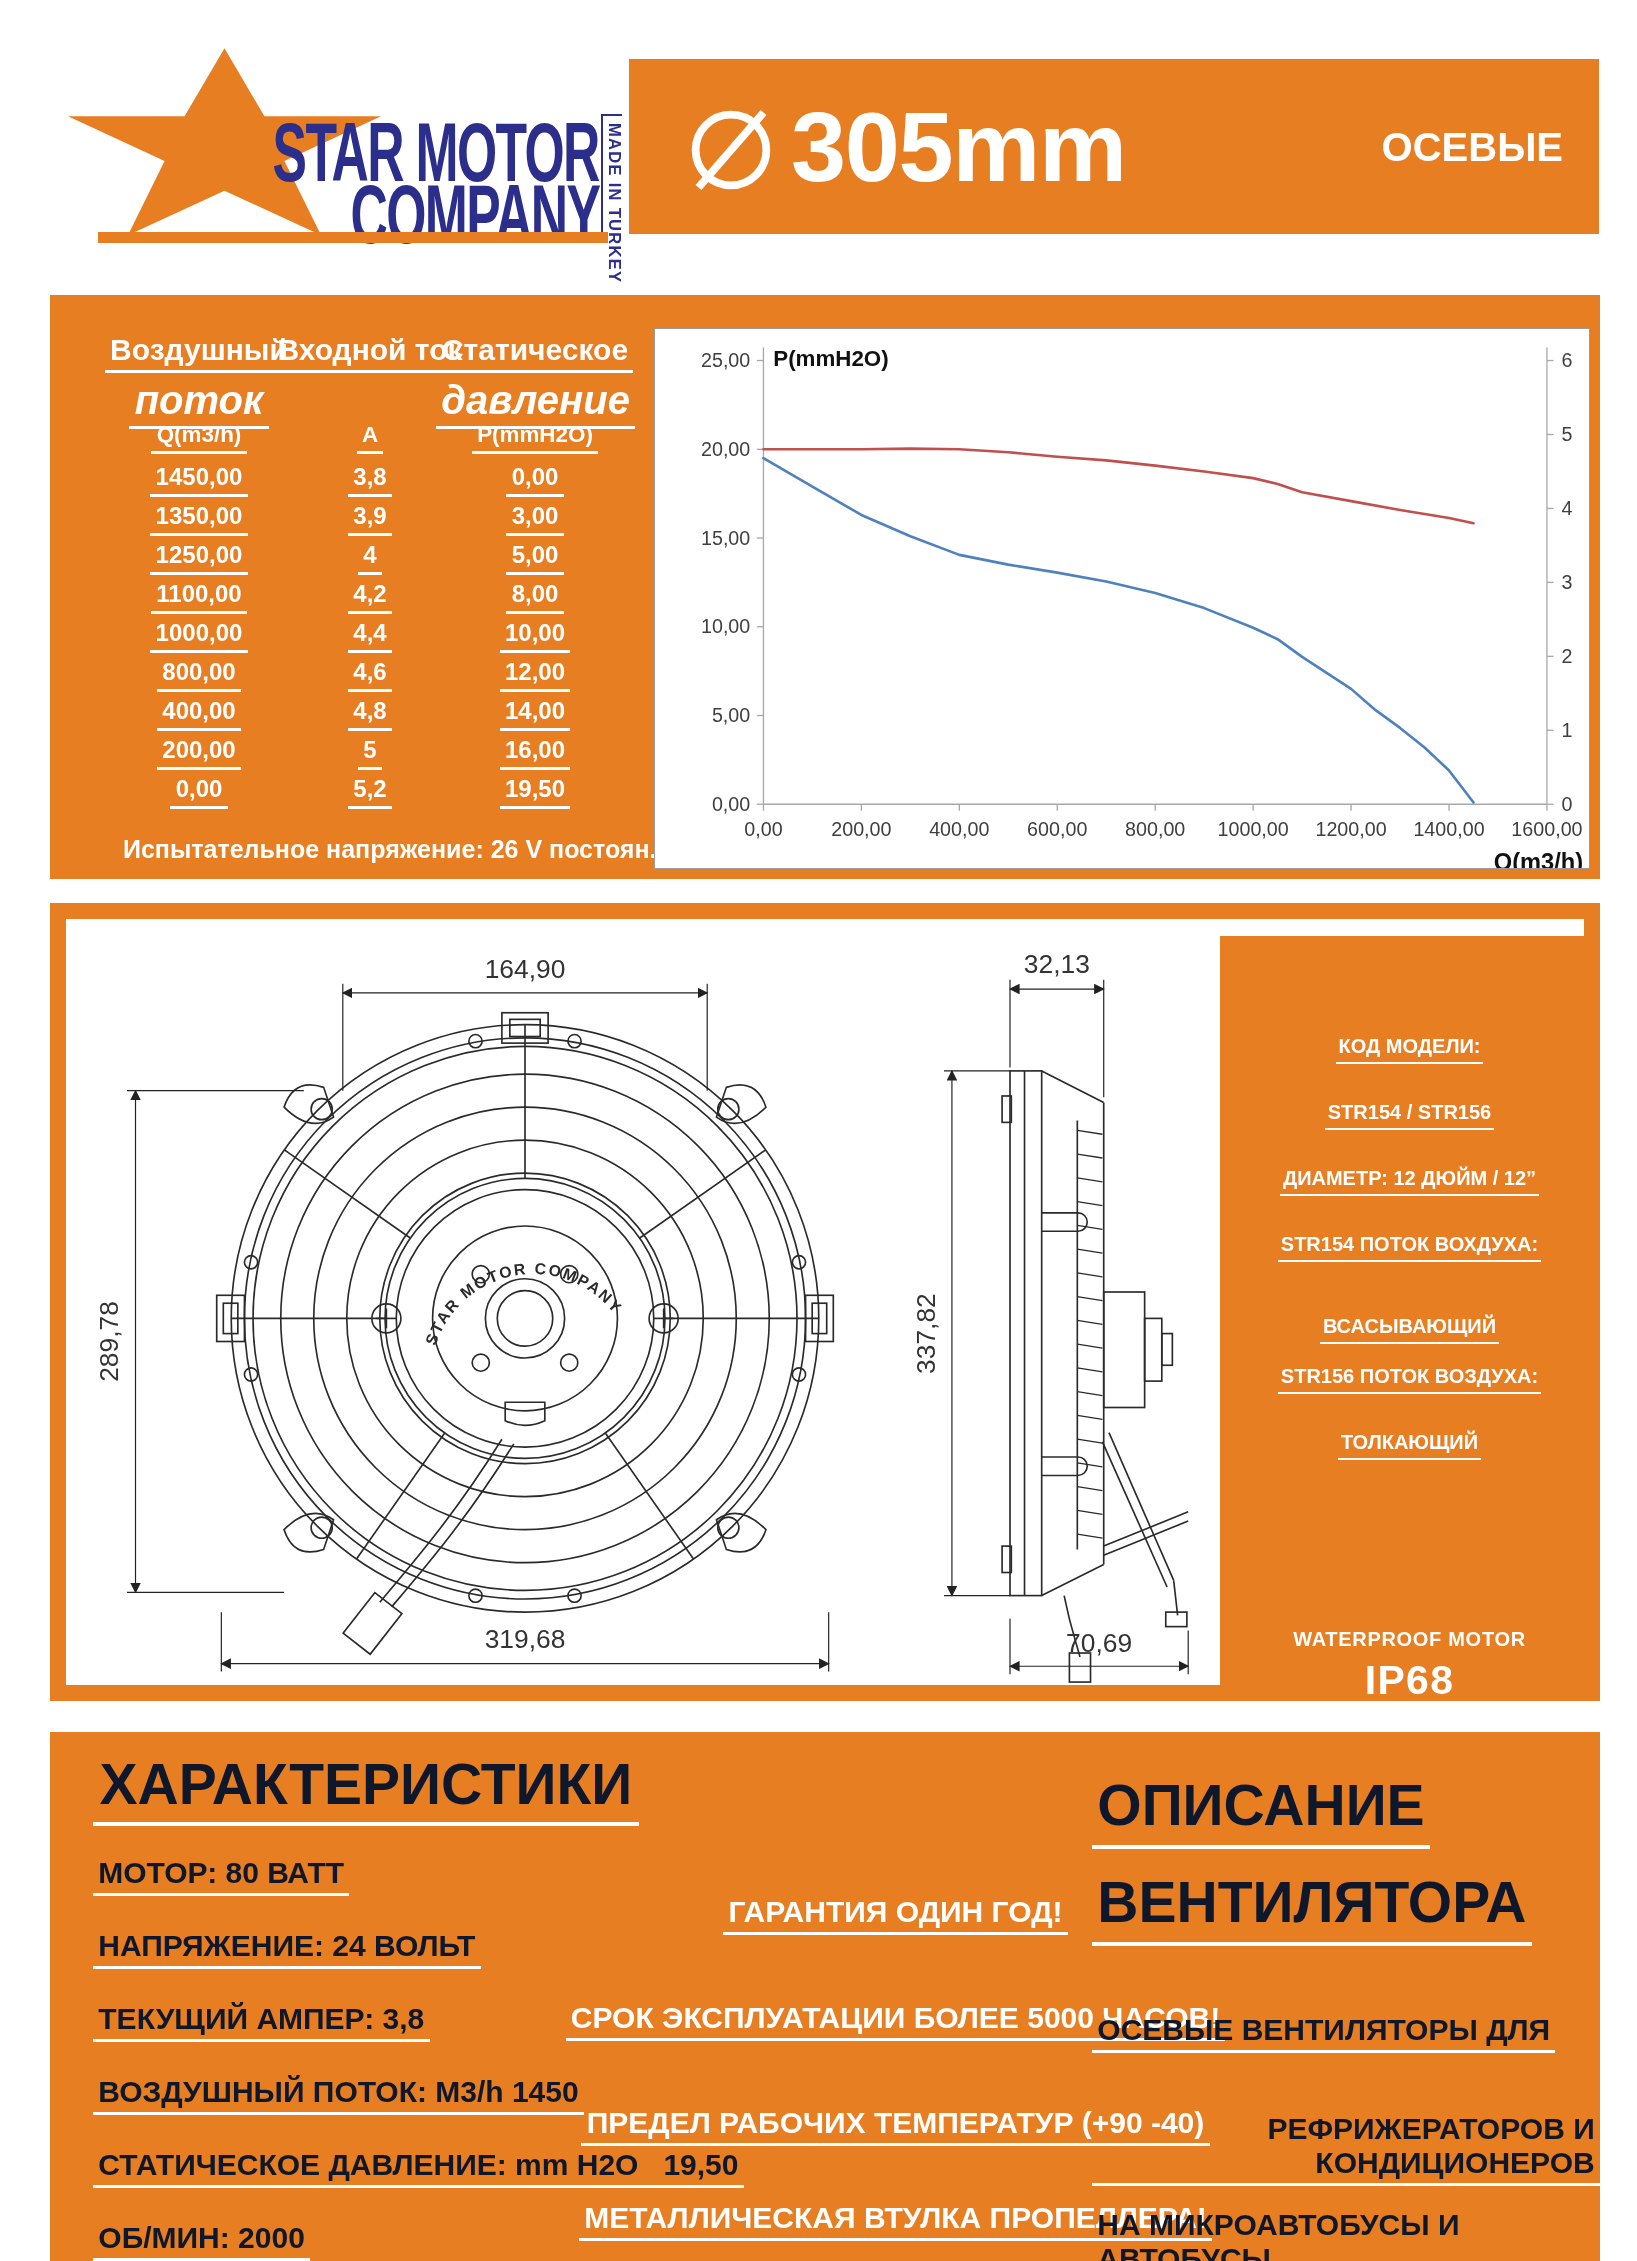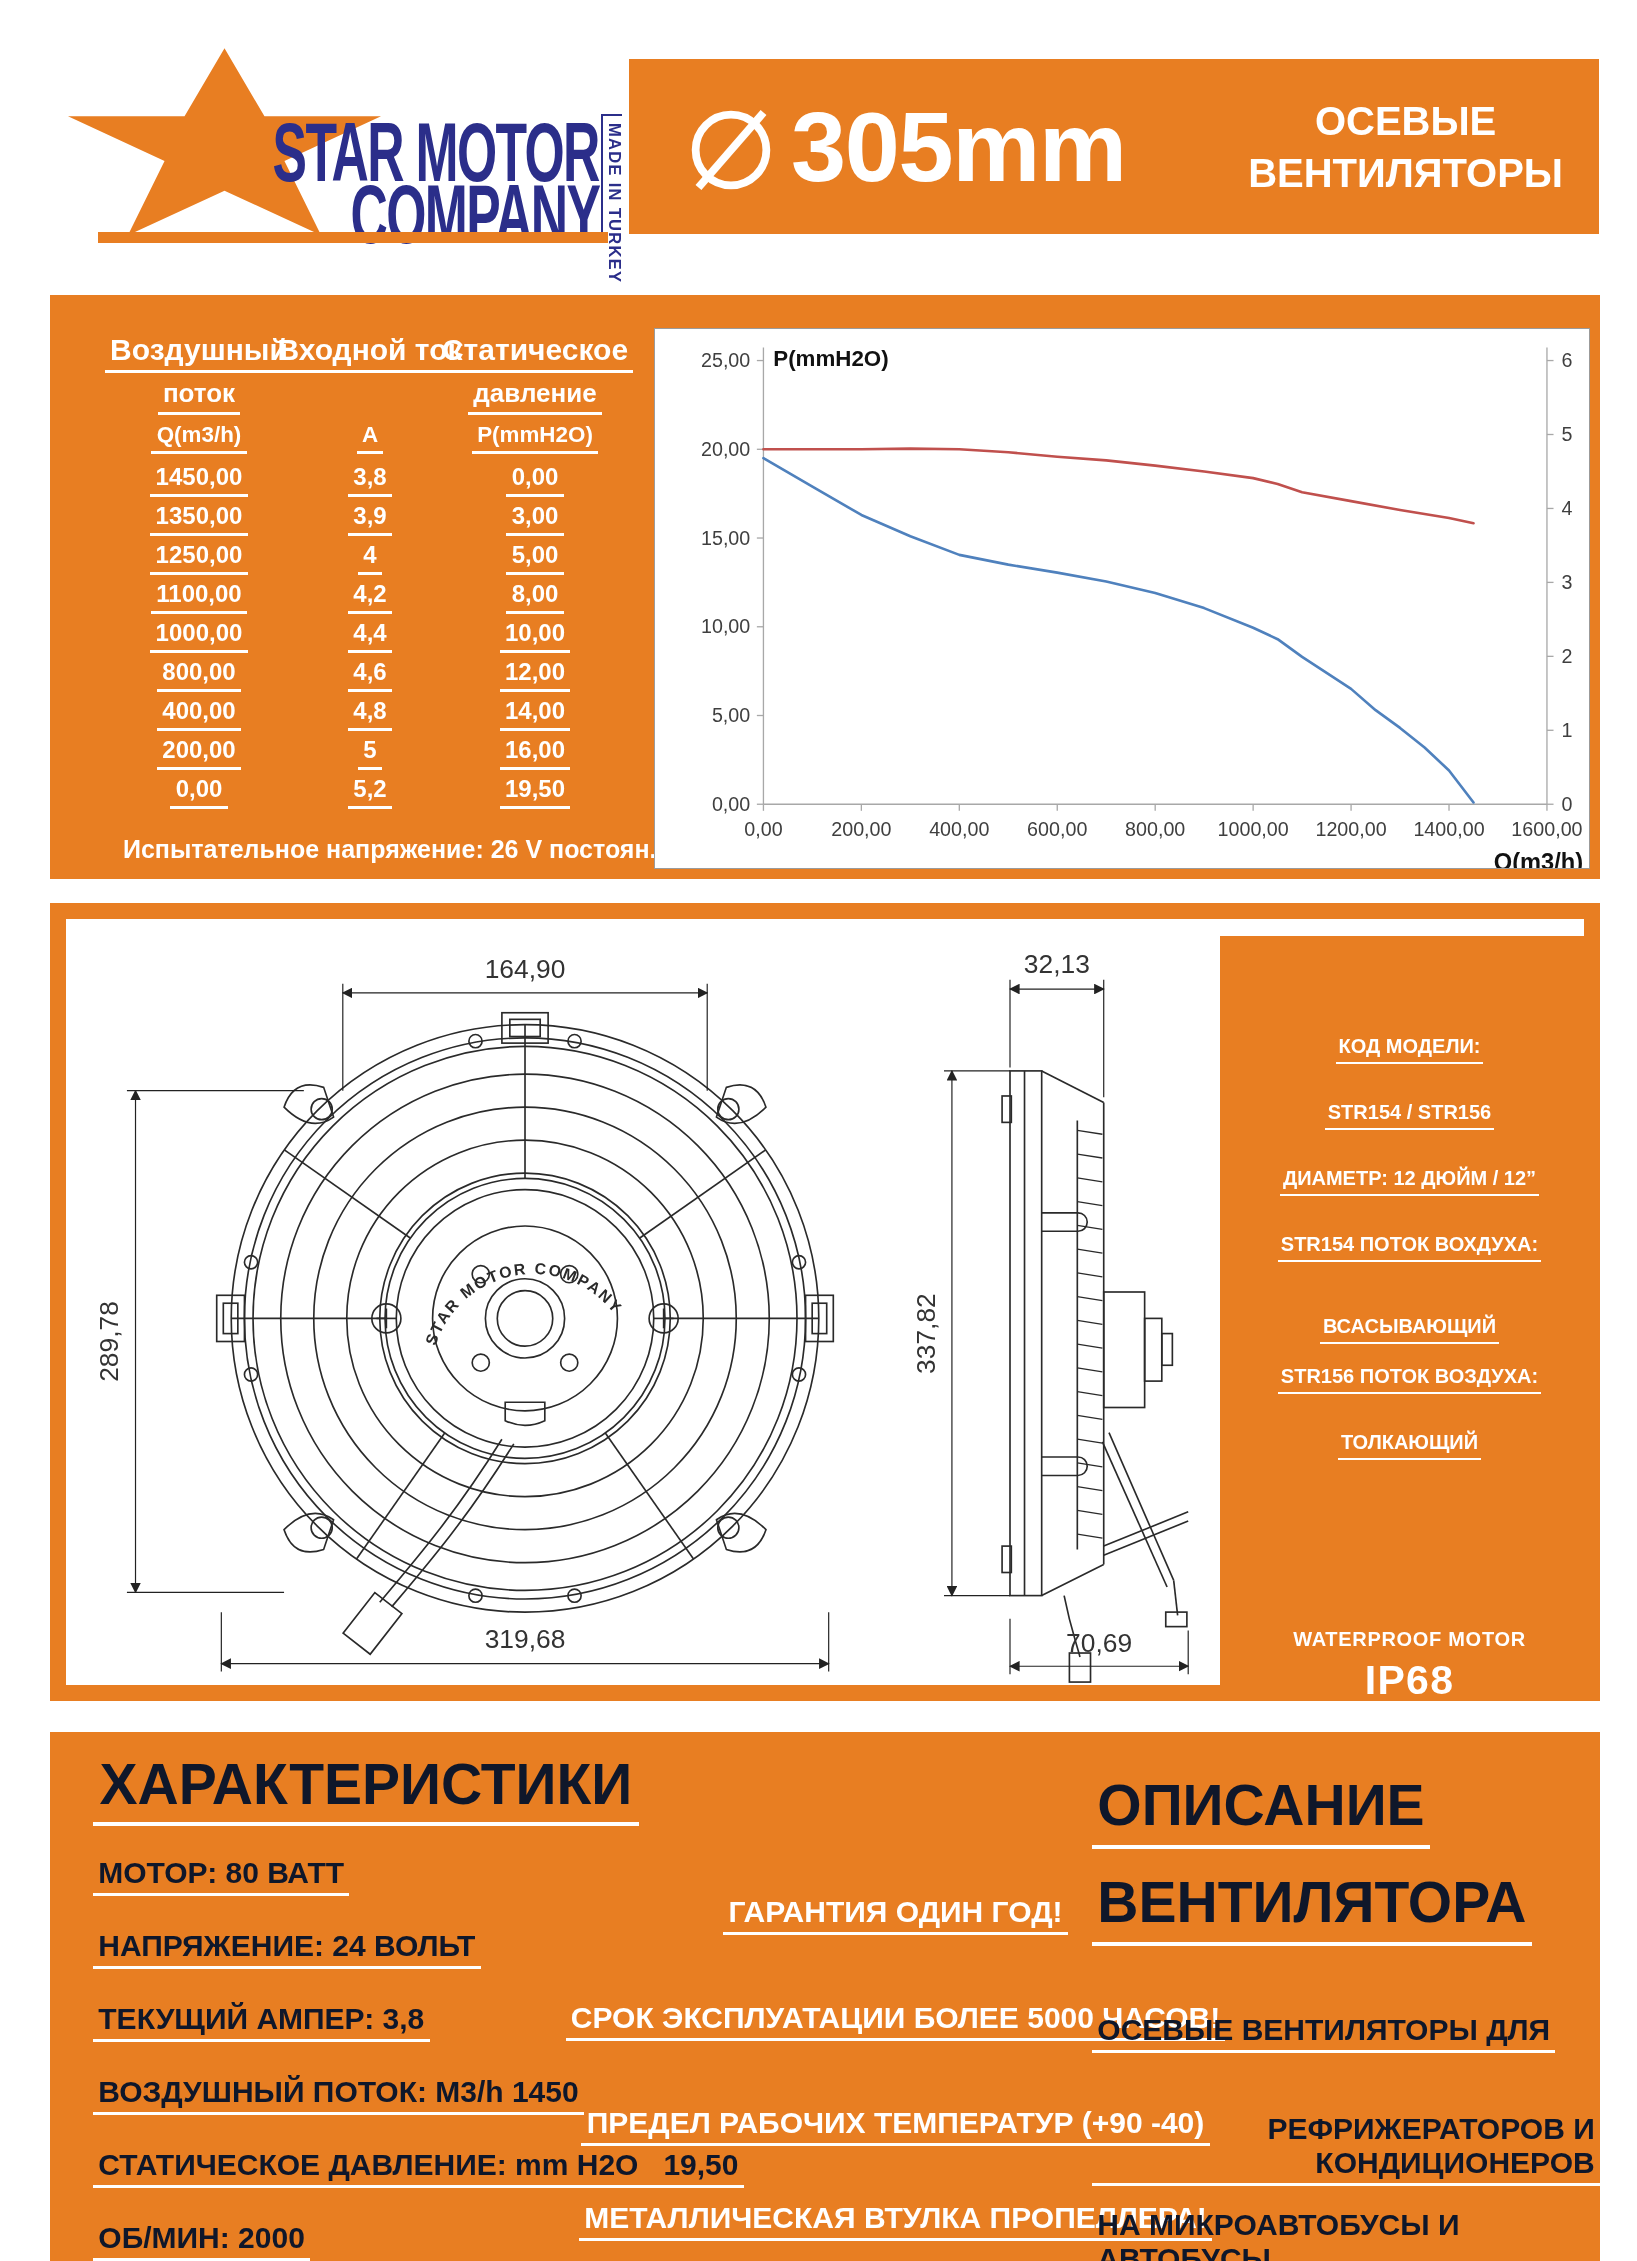--- a/index.html
+++ b/index.html
@@ -22,21 +22,21 @@
                 font-size:40px;line-height:1.3;}
   
   .sec{position:absolute;left:50px;width:1550px;}
   .s1{top:295px;height:584px;}
   .s2{top:903px;height:798px;background:#fff;box-sizing:border-box;}
   .s3{top:1732px;height:529px;}
   .orange-bg{background:var(--orange);}
   
   .tcol{position:absolute;top:38px;width:198px;text-align:center;color:#fff;font-weight:700;}
   .tcell{height:45px;font-size:30px;}
-  .tcell2{height:44px;font-size:26px;}
+  .tcell2{height:44px;font-size:40px;font-style:italic;}
   .tunit{height:41px;font-size:22.4px;}
   .tval{height:39px;font-size:24px;}
   .u{display:inline-block;border-bottom:3.3px solid #fff;padding:0 5.3px 3.3px;}
   .footnote{position:absolute;left:73px;top:540px;color:#fff;font-weight:700;font-size:25px;}
   
   .chart-panel{position:absolute;left:604px;top:33px;width:936px;height:541px;background:#fff;
                border:1.3px solid #9b9b9b;box-sizing:border-box;}
   
   .model-panel{position:absolute;left:1154px;top:16.5px;width:379px;height:765px;
                color:#fff;text-align:center;font-weight:700;}
@@ -73,21 +73,20 @@
     <div class="banner" style="background:#E87E22;">
       <div class="banner-size">
         <svg width="86" height="99" viewBox="0 0 120 140">
           <circle cx="60" cy="75" r="50" fill="none" stroke="#fff" stroke-width="11"></circle>
           <line x1="14" y1="128" x2="106" y2="22" stroke="#fff" stroke-width="11"></line>
         </svg>
         <span>305mm</span>
       </div>
       <div class="banner-right">
         <div>ОСЕВЫЕ</div>
-        <div>ВЕНТИЛЯТОРЫ</div>
       </div>
     </div>
   </div>
 
   <div class="sec s1" style="background:#E87E22;">
 
     <div class="tcol" style="left:50px;">
       <div class="tcell"><span class="u">Воздушный</span></div>
       <div class="tcell2"><span class="u">поток</span></div>
       <div class="tunit"><span class="u">Q(m3/h)</span></div>

